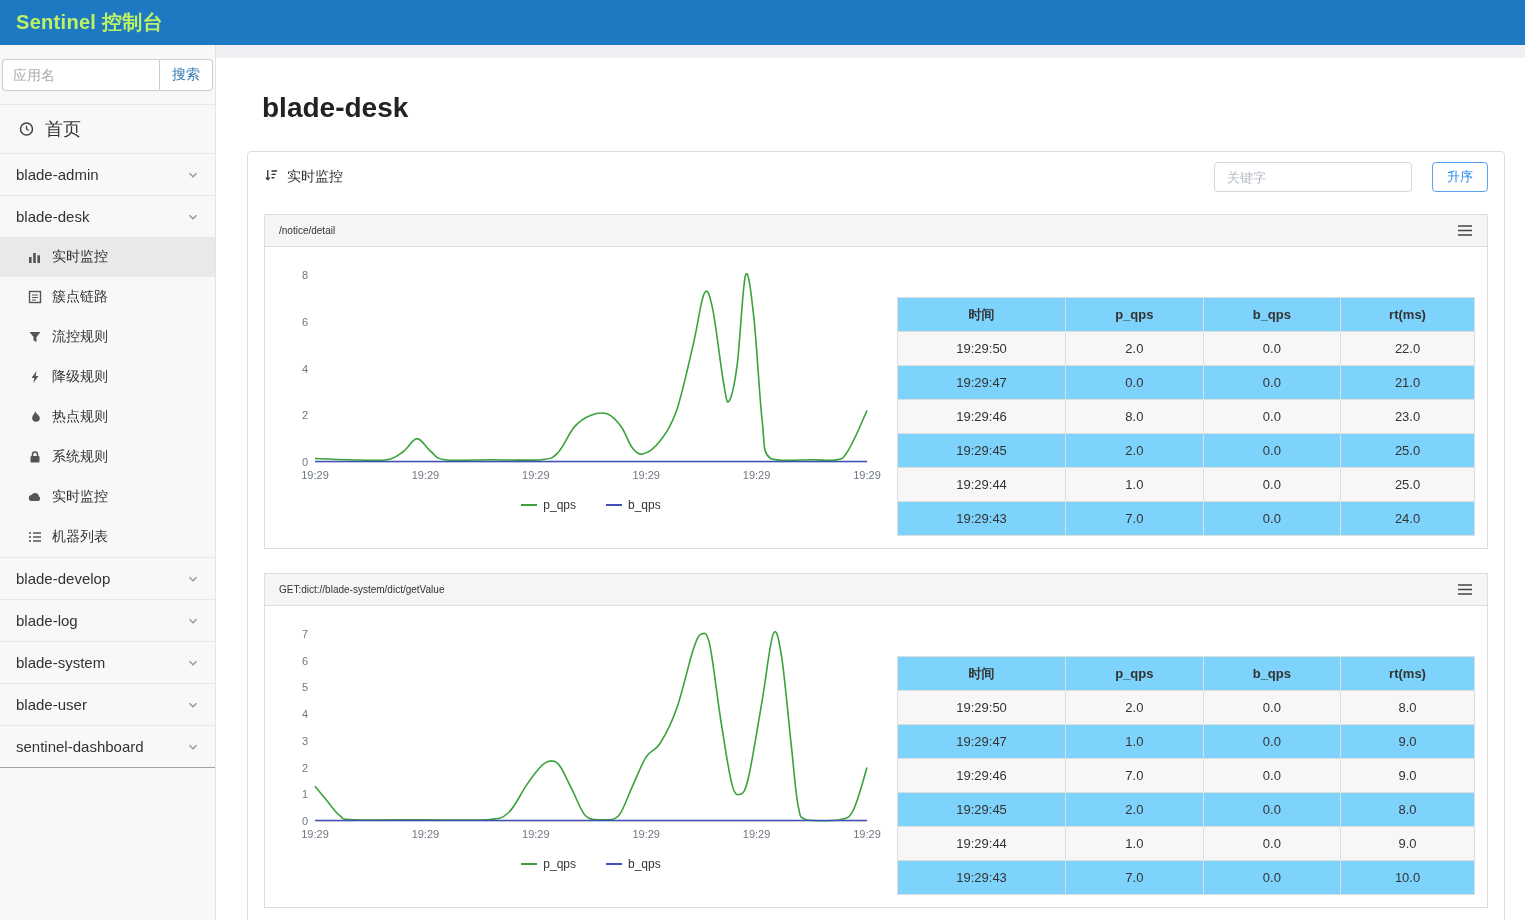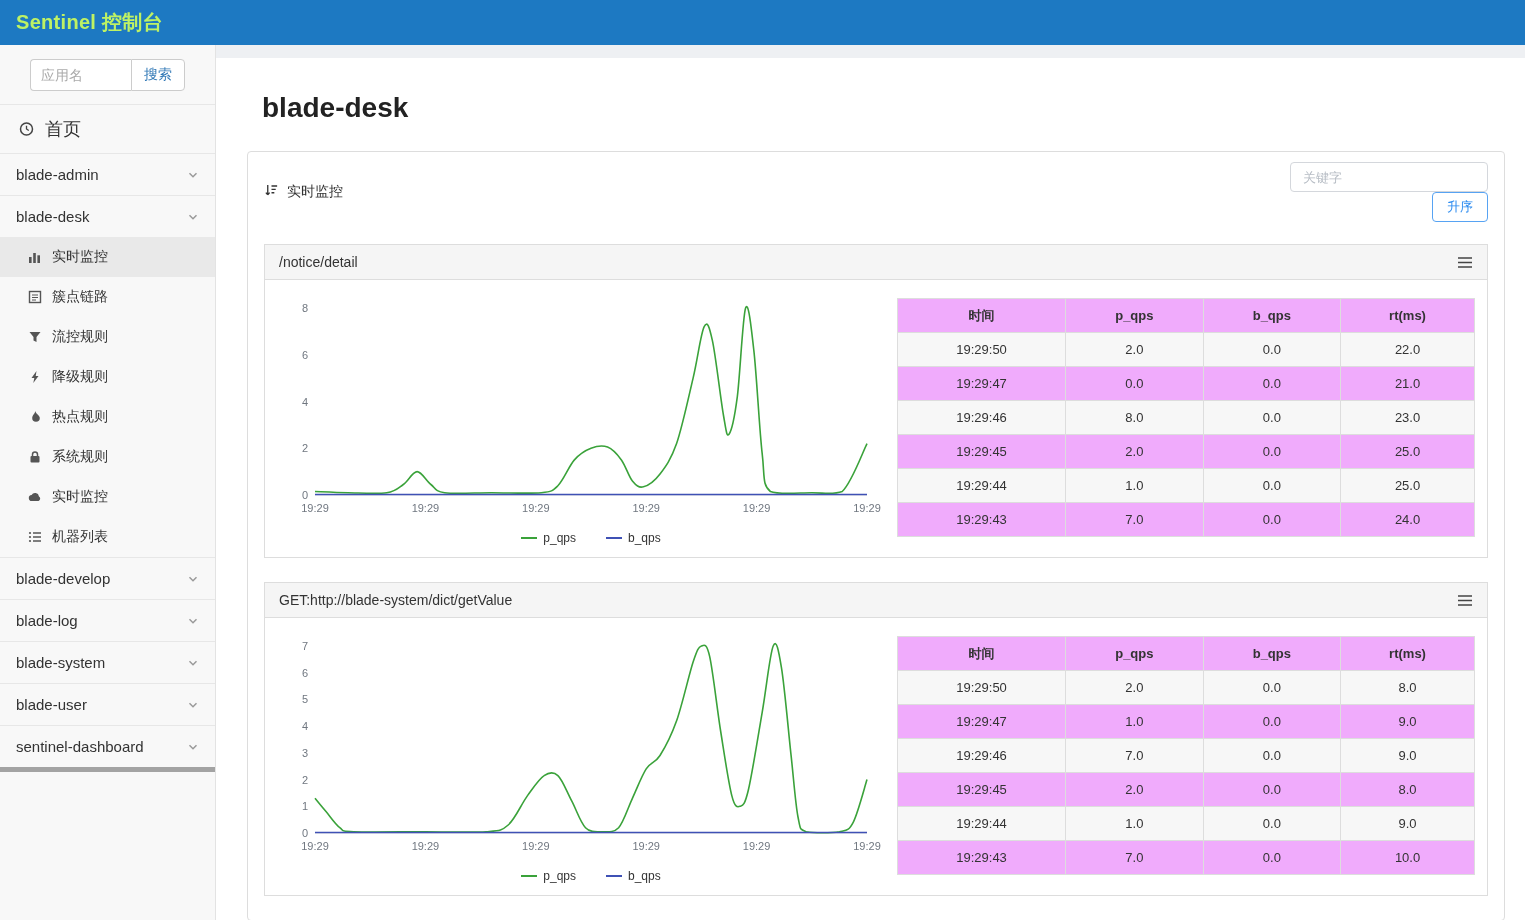--- a/index.html
+++ b/index.html
@@ -24,21 +24,21 @@
   
   .layout { display: flex; height: 875px; }
 
   
   .sidebar {
     width: 216px; flex-shrink: 0;
     background: #f8f8f8;
     border-right: 1px solid #e3e3e3;
     overflow: hidden;
   }
-  .search-row { display: flex; padding: 14px 30px 13px; }
+  .search-row { display: flex; padding: 14px 2px 13px; }
   .search-input {
     flex: 1; width: 100px; height: 32px;
     border: 1px solid #ccc; border-right: none;
     border-radius: 4px 0 0 4px;
     padding: 0 10px; font-size: 14px; background: #fff; outline: none;
     font-family: inherit; color: #333;
   }
   .search-input::placeholder { color: #aaa; }
   .search-btn {
     height: 32px; padding: 0 12px;
@@ -50,21 +50,21 @@
   .side-item-home {
     display: flex; align-items: center; gap: 11px;
     padding: 12px 19px; border-top: 1px solid #e7e7e7;
     font-size: 18px; cursor: pointer;
   }
   .app-item {
     display: flex; align-items: center; justify-content: space-between;
     padding: 12px 16px; border-top: 1px solid #e7e7e7;
     font-size: 15px; color: #333; cursor: pointer;
   }
-  .app-menu { border-bottom: 5px solid #a3a3a3; }
+  .app-menu { border-bottom: 1px solid #a3a3a3; }
   .chev { display: inline-flex; align-items: center; }
   .sub-item {
     display: flex; align-items: center; gap: 10px;
     padding: 11px 16px 11px 27px;
     font-size: 14px; color: #333; cursor: pointer;
   }
   .sub-item.active { background: #e9e9e9; }
   .sub-icon { display: inline-flex; width: 15px; justify-content: center; align-items: center; }
 
   
@@ -76,52 +76,52 @@
   }
   .monitor-card {
     margin: 0 20px 0 31px;
     border: 1px solid #ddd; border-radius: 4px; background: #fff;
   }
   .toolbar {
     display: flex; align-items: center; justify-content: space-between;
     padding: 10px 16px 8px;
   }
   .toolbar-left { display: flex; align-items: center; gap: 8px; font-size: 14px; color: #333; }
-  .toolbar-right { display: flex; align-items: flex-end; flex-direction: column; }
+  .toolbar-right { display: flex; align-items: flex-start; }
   .keyword-input {
     width: 198px; height: 30px;
     border: 1px solid #d4d7dc; border-radius: 4px;
     padding: 0 12px; font-size: 13px; outline: none; font-family: inherit; color: #333;
   }
   .keyword-input::placeholder { color: #b6bcc4; }
   .sort-order-btn {
     margin-left: 20px; height: 30px; padding: 0 14px;
     background: #fff; border: 1px solid #57a3f3; color: #2d8cf0;
     border-radius: 4px; font-size: 13px; cursor: pointer; font-family: inherit;
   }
 
   
   .panel { margin: 14px 16px 24px; border: 1px solid #ddd; background: #fff; }
   .panel-header {
     display: flex; align-items: center; justify-content: space-between;
     background: #f5f5f5; border-bottom: 1px solid #ddd;
-    padding: 9px 14px; font-size: 14px; color: #333;
+    padding: 9px 14px; font-size: 10px; color: #333;
   }
   .hamburger { cursor: pointer; display: inline-flex; align-items: center; }
   .panel-body { display: flex; padding: 18px 12px 12px 20px; }
   .chart-wrap { flex: 1; }
   .chart-svg { display: block; }
   .tick { font-family: "Liberation Sans", sans-serif; font-size: 11px; fill: #707780; }
   .legend { display: flex; justify-content: center; gap: 30px; margin-top: 8px; font-size: 12px; color: #333; }
   .legend-item { display: flex; align-items: center; gap: 6px; }
   .legend-swatch { width: 16px; height: 2px; display: inline-block; }
 
   table.metrics {
     width: 578px; border-collapse: collapse; font-size: 13px; color: #333;
-    align-self: flex-start; background: #f0abfc;
+    align-self: flex-start; background: #7dd3fc; margin-top: 32px;
   }
   .metrics th, .metrics td { border: 1px solid #ddd; text-align: center; height: 34px; padding: 0 8px; font-weight: normal; }
   .metrics th { font-weight: bold; }
   .metrics tbody tr:nth-child(odd) { background: #f7f7f7; }
 </style>
 </head>
 <body>
 
 <header class="app-header">
   <div class="app-title">Sentinel 控制台</div>
@@ -379,21 +379,21 @@
                       <td>7.0</td>
                       <td>0.0</td>
                       <td>24.0</td>
                     </tr>
                   </tbody>
                 </table>
               </div>
             </div>
             <div class="panel">
               <div class="panel-header">
-                <span>GET:http://blade-system/dict/getValue</span>
+                <span>GET:dict://blade-system/dict/getValue</span>
                 <span class="hamburger">
                   <svg width="16" height="13" viewBox="0 0 16 13">
                     <path d="M1 2h14M1 6.5h14M1 11h14" stroke="#444" stroke-width="1.6"></path>
                   </svg>
                 </span>
               </div>
               <div class="panel-body">
                 <div class="chart-wrap">
                   <svg class="chart-svg" id="chart-1" viewBox="0 0 600 225" width="600" height="225">
                     <text class="tick" x="23" y="201" text-anchor="end">0</text>

